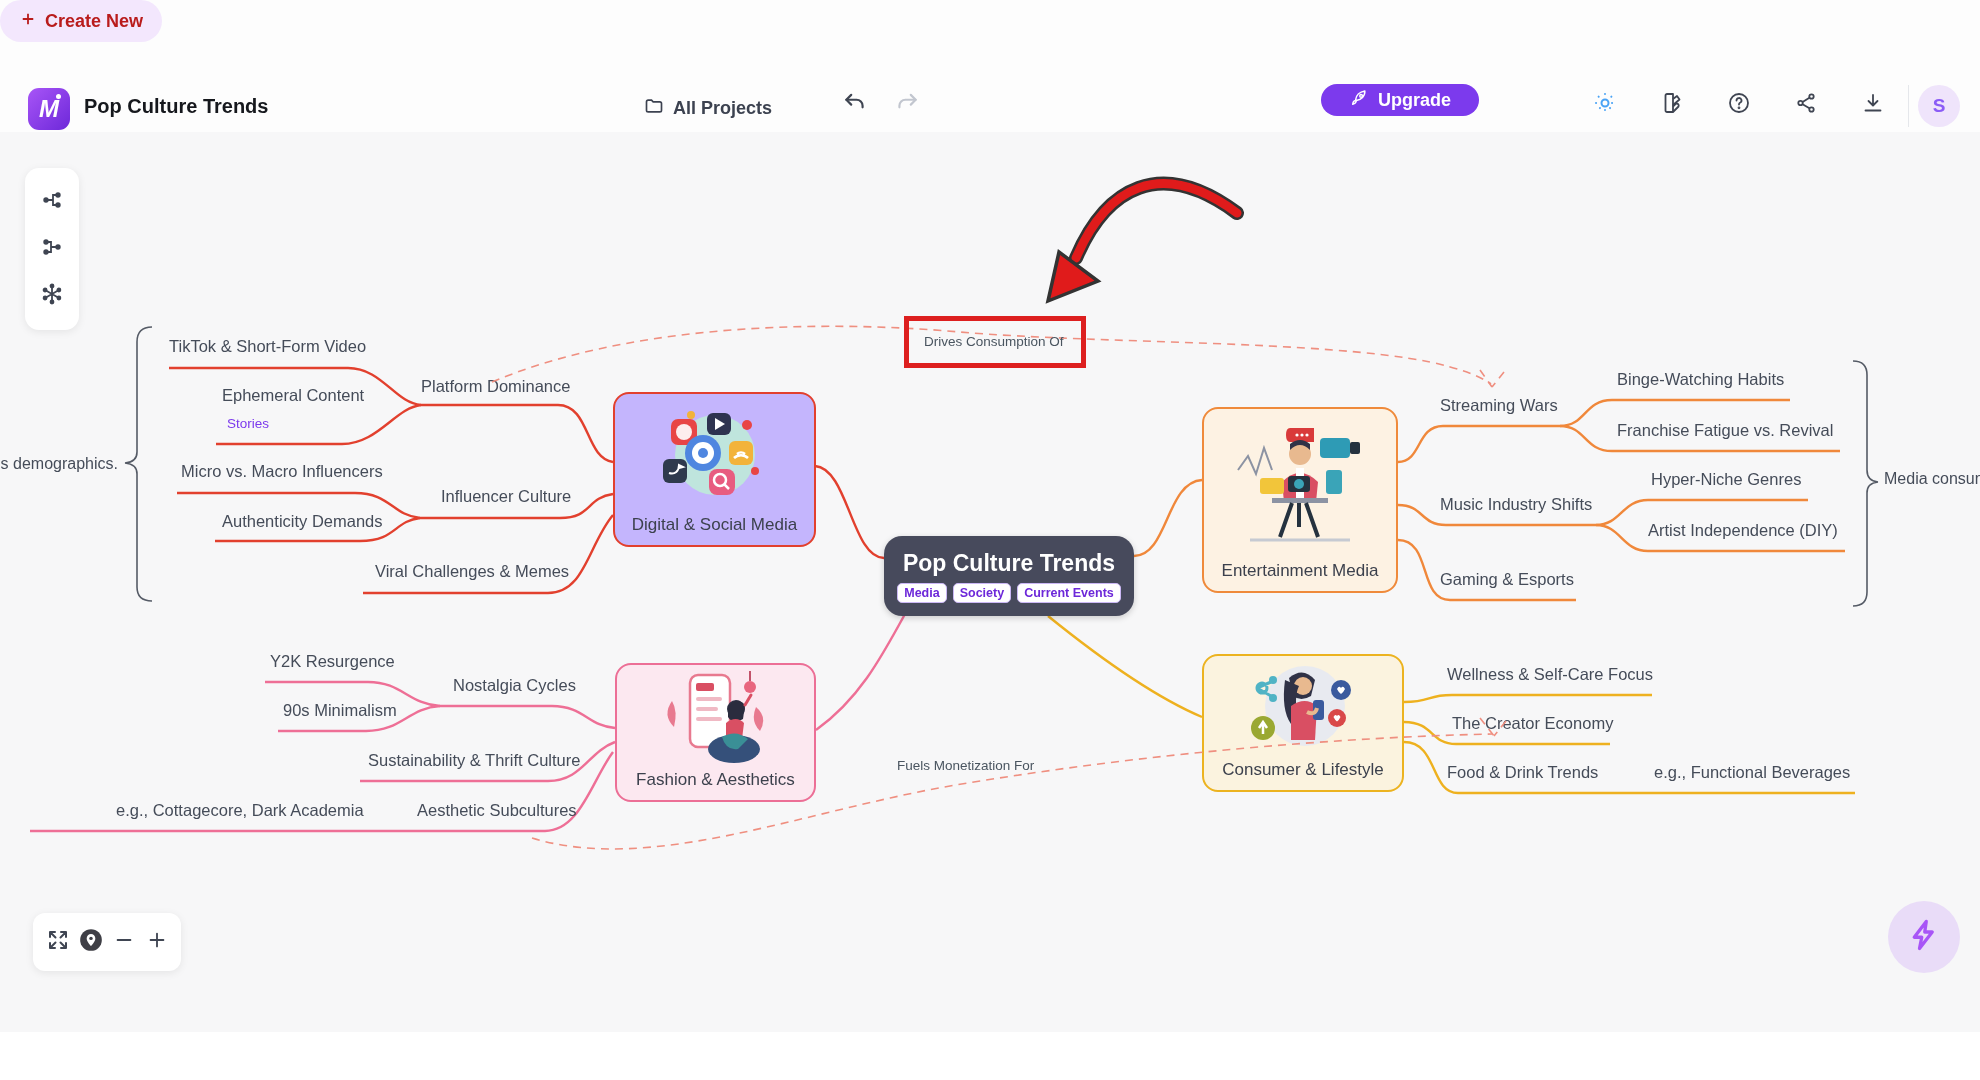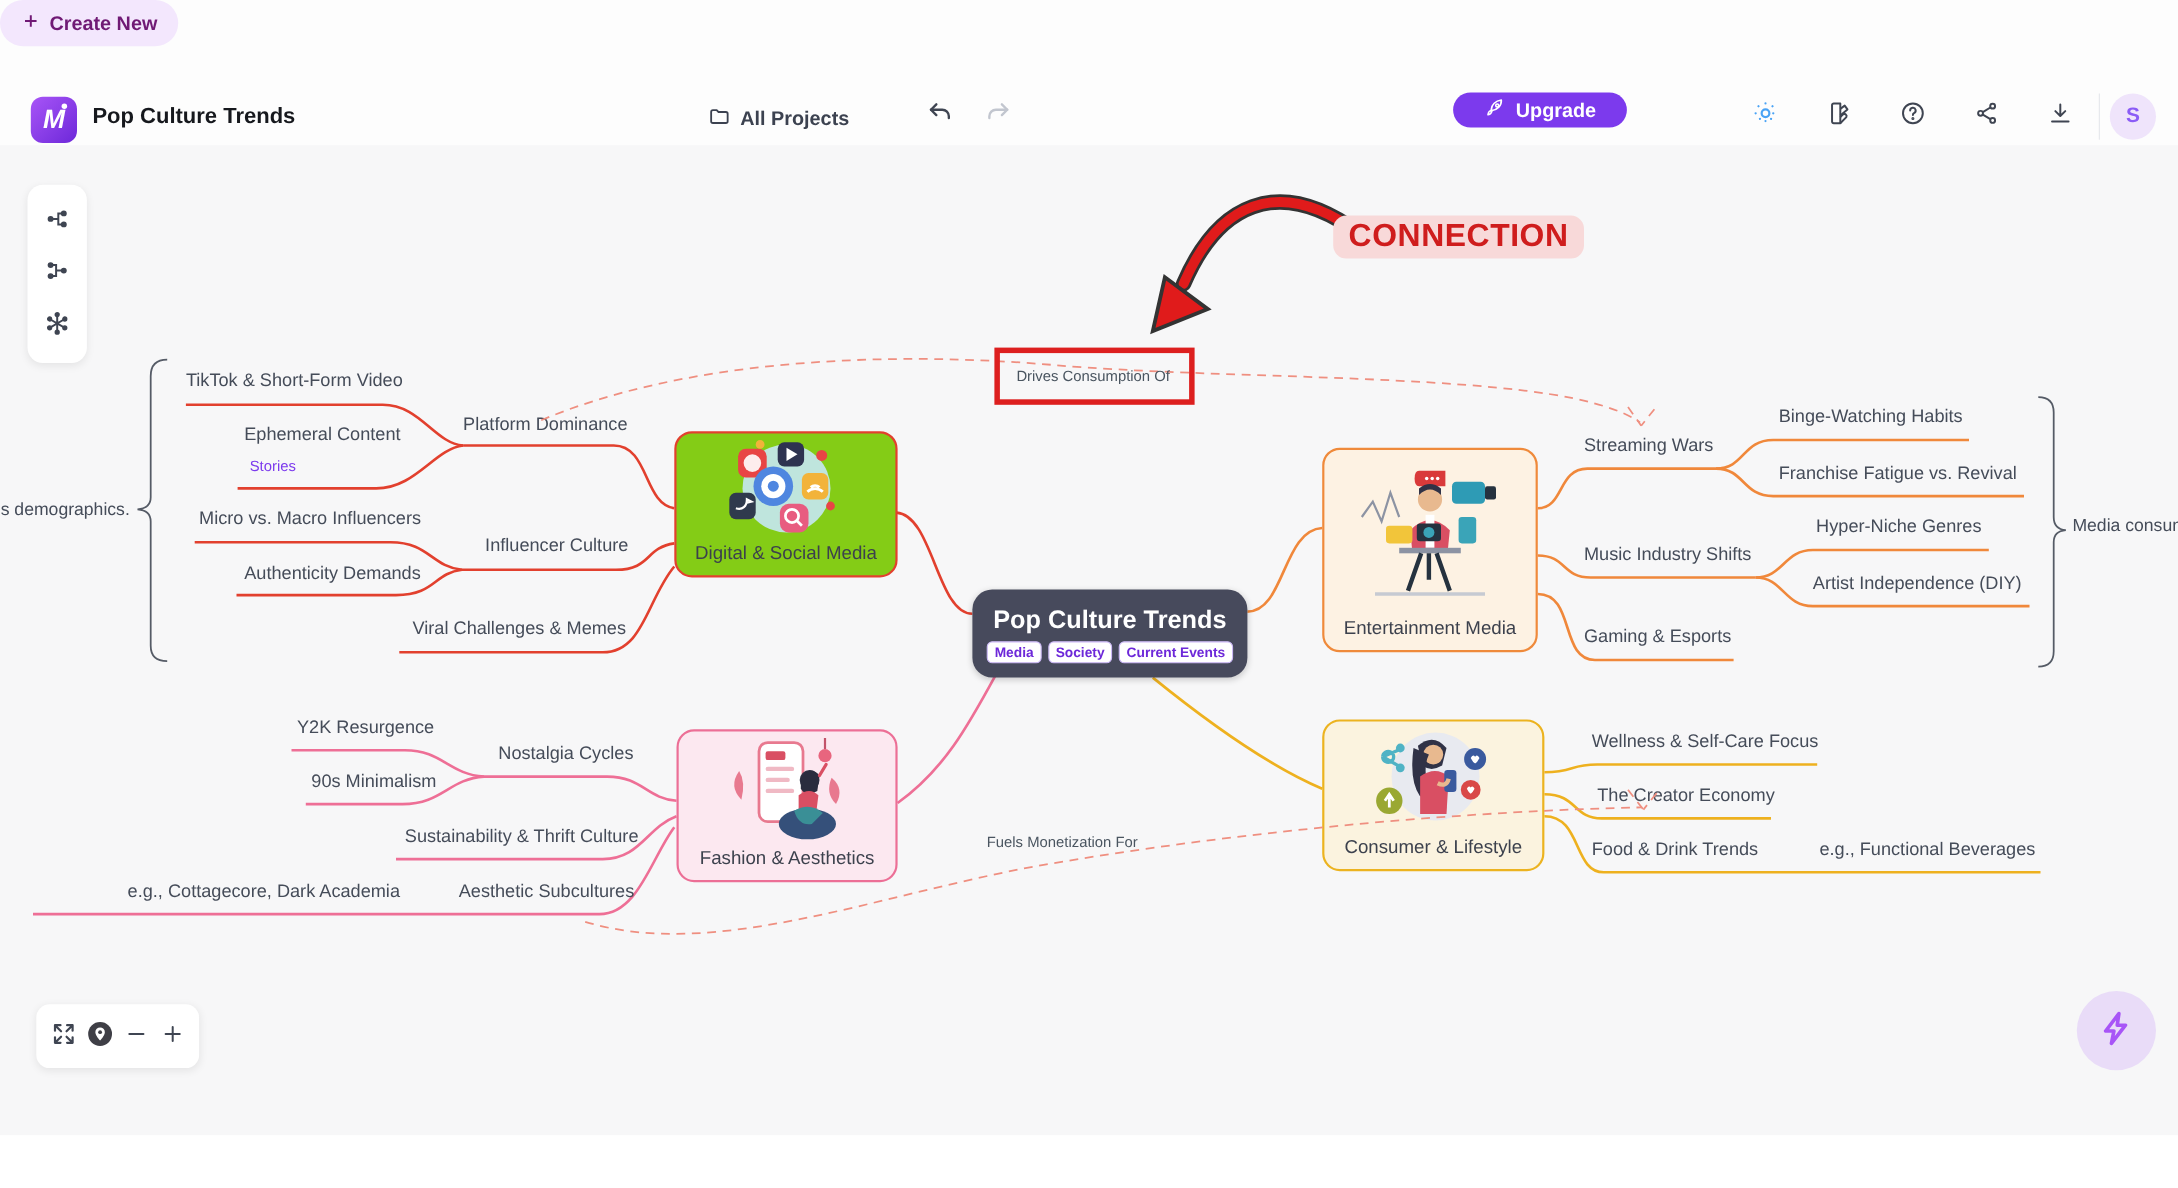--- a/index.html
+++ b/index.html
@@ -10,21 +10,21 @@
   
   #header { position:absolute; left:0; top:0; width:1980px; height:132px; background:#fdfdfd; z-index:40; }
   .logo { position:absolute; left:28px; top:88px; width:42px; height:42px; border-radius:11px;
     background:linear-gradient(135deg,#a855f7,#6d28d9); color:#fff; display:flex; align-items:center;
     justify-content:center; font-weight:bold; font-size:24px; font-style:italic; }
   .logo .logo-dot{ position:absolute; top:6px; right:9px; width:5px; height:5px; background:#fff; border-radius:50%; }
   .app-title { position:absolute; left:84px; top:95px; font-size:20px; font-weight:bold; color:#16181d; }
   .hdr-item { position:absolute; display:flex; align-items:center; gap:9px; color:#3c4250; font-size:18px; font-weight:bold; }
   #all-projects { left:644px; top:96px; cursor:pointer; }
   #create-new { left:652px; top:84px; width:162px; height:42px; border-radius:21px; background:#f3e7fd;
-    color:#701a75; display:flex; align-items:center; justify-content:center; gap:8px; font-size:18px; font-weight:bold; cursor:pointer; }
+    color:#b91c1c; display:flex; align-items:center; justify-content:center; gap:8px; font-size:18px; font-weight:bold; cursor:pointer; }
   .hdr-icon-btn { position:absolute; width:34px; height:34px; display:flex; align-items:center; justify-content:center; cursor:pointer; }
   #undo { left:838px; top:88px; color:#3f4552; }
   #redo { left:890px; top:88px; color:#c2c6cf; }
   #credits-pill { position:absolute; left:1128px; top:76px; width:180px; height:56px; border-radius:12px;
     background:#f6f3fd; display:flex; align-items:center; gap:10px; padding:0 14px; cursor:pointer; }
   #credits-pill .gift { color:#8b5cf6; }
   .credits-text { display:flex; flex-direction:column; line-height:1.25; }
   .credits-main { color:#7c3aed; font-size:17px; font-weight:bold; }
   .credits-sub { color:#a78bfa; font-size:14px; }
   #upgrade { position:absolute; left:1321px; top:84px; width:158px; height:32px; border-radius:22px;
@@ -67,21 +67,21 @@
     border-radius:18px; z-index:10; display:flex; flex-direction:column; align-items:center;
     justify-content:center; gap:6px; cursor:pointer; box-shadow:0 2px 6px rgba(0,0,0,.18); }
   .central-title { color:#fff; font-size:23px; font-weight:bold; }
   .tags { display:flex; gap:6px; }
   .tag { background:#fff; color:#6d28d9; font-size:12.5px; font-weight:bold; border-radius:5px;
     padding:2px 6px; border:1px solid #cbb8f5; }
 
   .card { position:absolute; z-index:10; border-radius:16px; display:flex; flex-direction:column;
     align-items:center; justify-content:flex-end; padding-bottom:10px; cursor:pointer; }
   .card .card-label { font-size:17px; color:#3c414d; white-space:nowrap; }
-  #card-digital { left:613px; top:392px; width:203px; height:133px; background:#84cc16; border:2px solid #e2402e; }
+  #card-digital { left:613px; top:392px; width:203px; height:155px; background:#c4b5fd; border:2px solid #e2402e; }
   #card-fashion { left:615px; top:663px; width:201px; height:139px; background:#fce8f0; border:2px solid #ec6f96; }
   #card-entertainment { left:1202px; top:407px; width:196px; height:186px; background:#fdf2e3; border:2px solid #ef8a3b; }
   #card-consumer { left:1202px; top:654px; width:202px; height:138px; background:#fbf3df; border:2px solid #ecb320; }
   .illus { flex:1; width:100%; display:flex; align-items:center; justify-content:center; }
 
   
   .annot-box { position:absolute; left:904px; top:316px; width:182px; height:52px;
     border:5px solid #dd1f1f; z-index:14; }
   .annot-text { position:absolute; left:1212px; top:196px; z-index:21; display:flex; flex-direction:column;
     align-items:center; gap:2px; }
@@ -293,21 +293,20 @@
   <div class="topic" style="left:1654px; top:763px;">e.g., Functional Beverages</div>
 
   <div class="summary-label" style="right:1862px; top:455px;">across demographics.</div>
   <div class="summary-label" style="left:1884px; top:470px;">Media consumption</div>
 
   <div class="conn-label" style="left:924px; top:334px;">Drives Consumption Of</div>
   <div class="conn-label" style="left:897px; top:758px;">Fuels Monetization For</div>
 
   <div class="annot-box"></div>
   <div class="annot-text">
-    <div class="annot-line">CONNECTION</div>
   </div>
 
   <div id="header">
     <div class="logo">M<span class="logo-dot"></span></div>
     <div class="app-title">Pop Culture Trends</div>
 
     <div class="hdr-item" id="all-projects">
       <span>
         <svg width="20" height="20" viewBox="0 0 24 24" fill="none" stroke="currentColor" stroke-width="2">
             <path d="M3 7a2 2 0 0 1 2-2h4l2 2h8a2 2 0 0 1 2 2v8a2 2 0 0 1-2 2H5a2 2 0 0 1-2-2z"></path>

